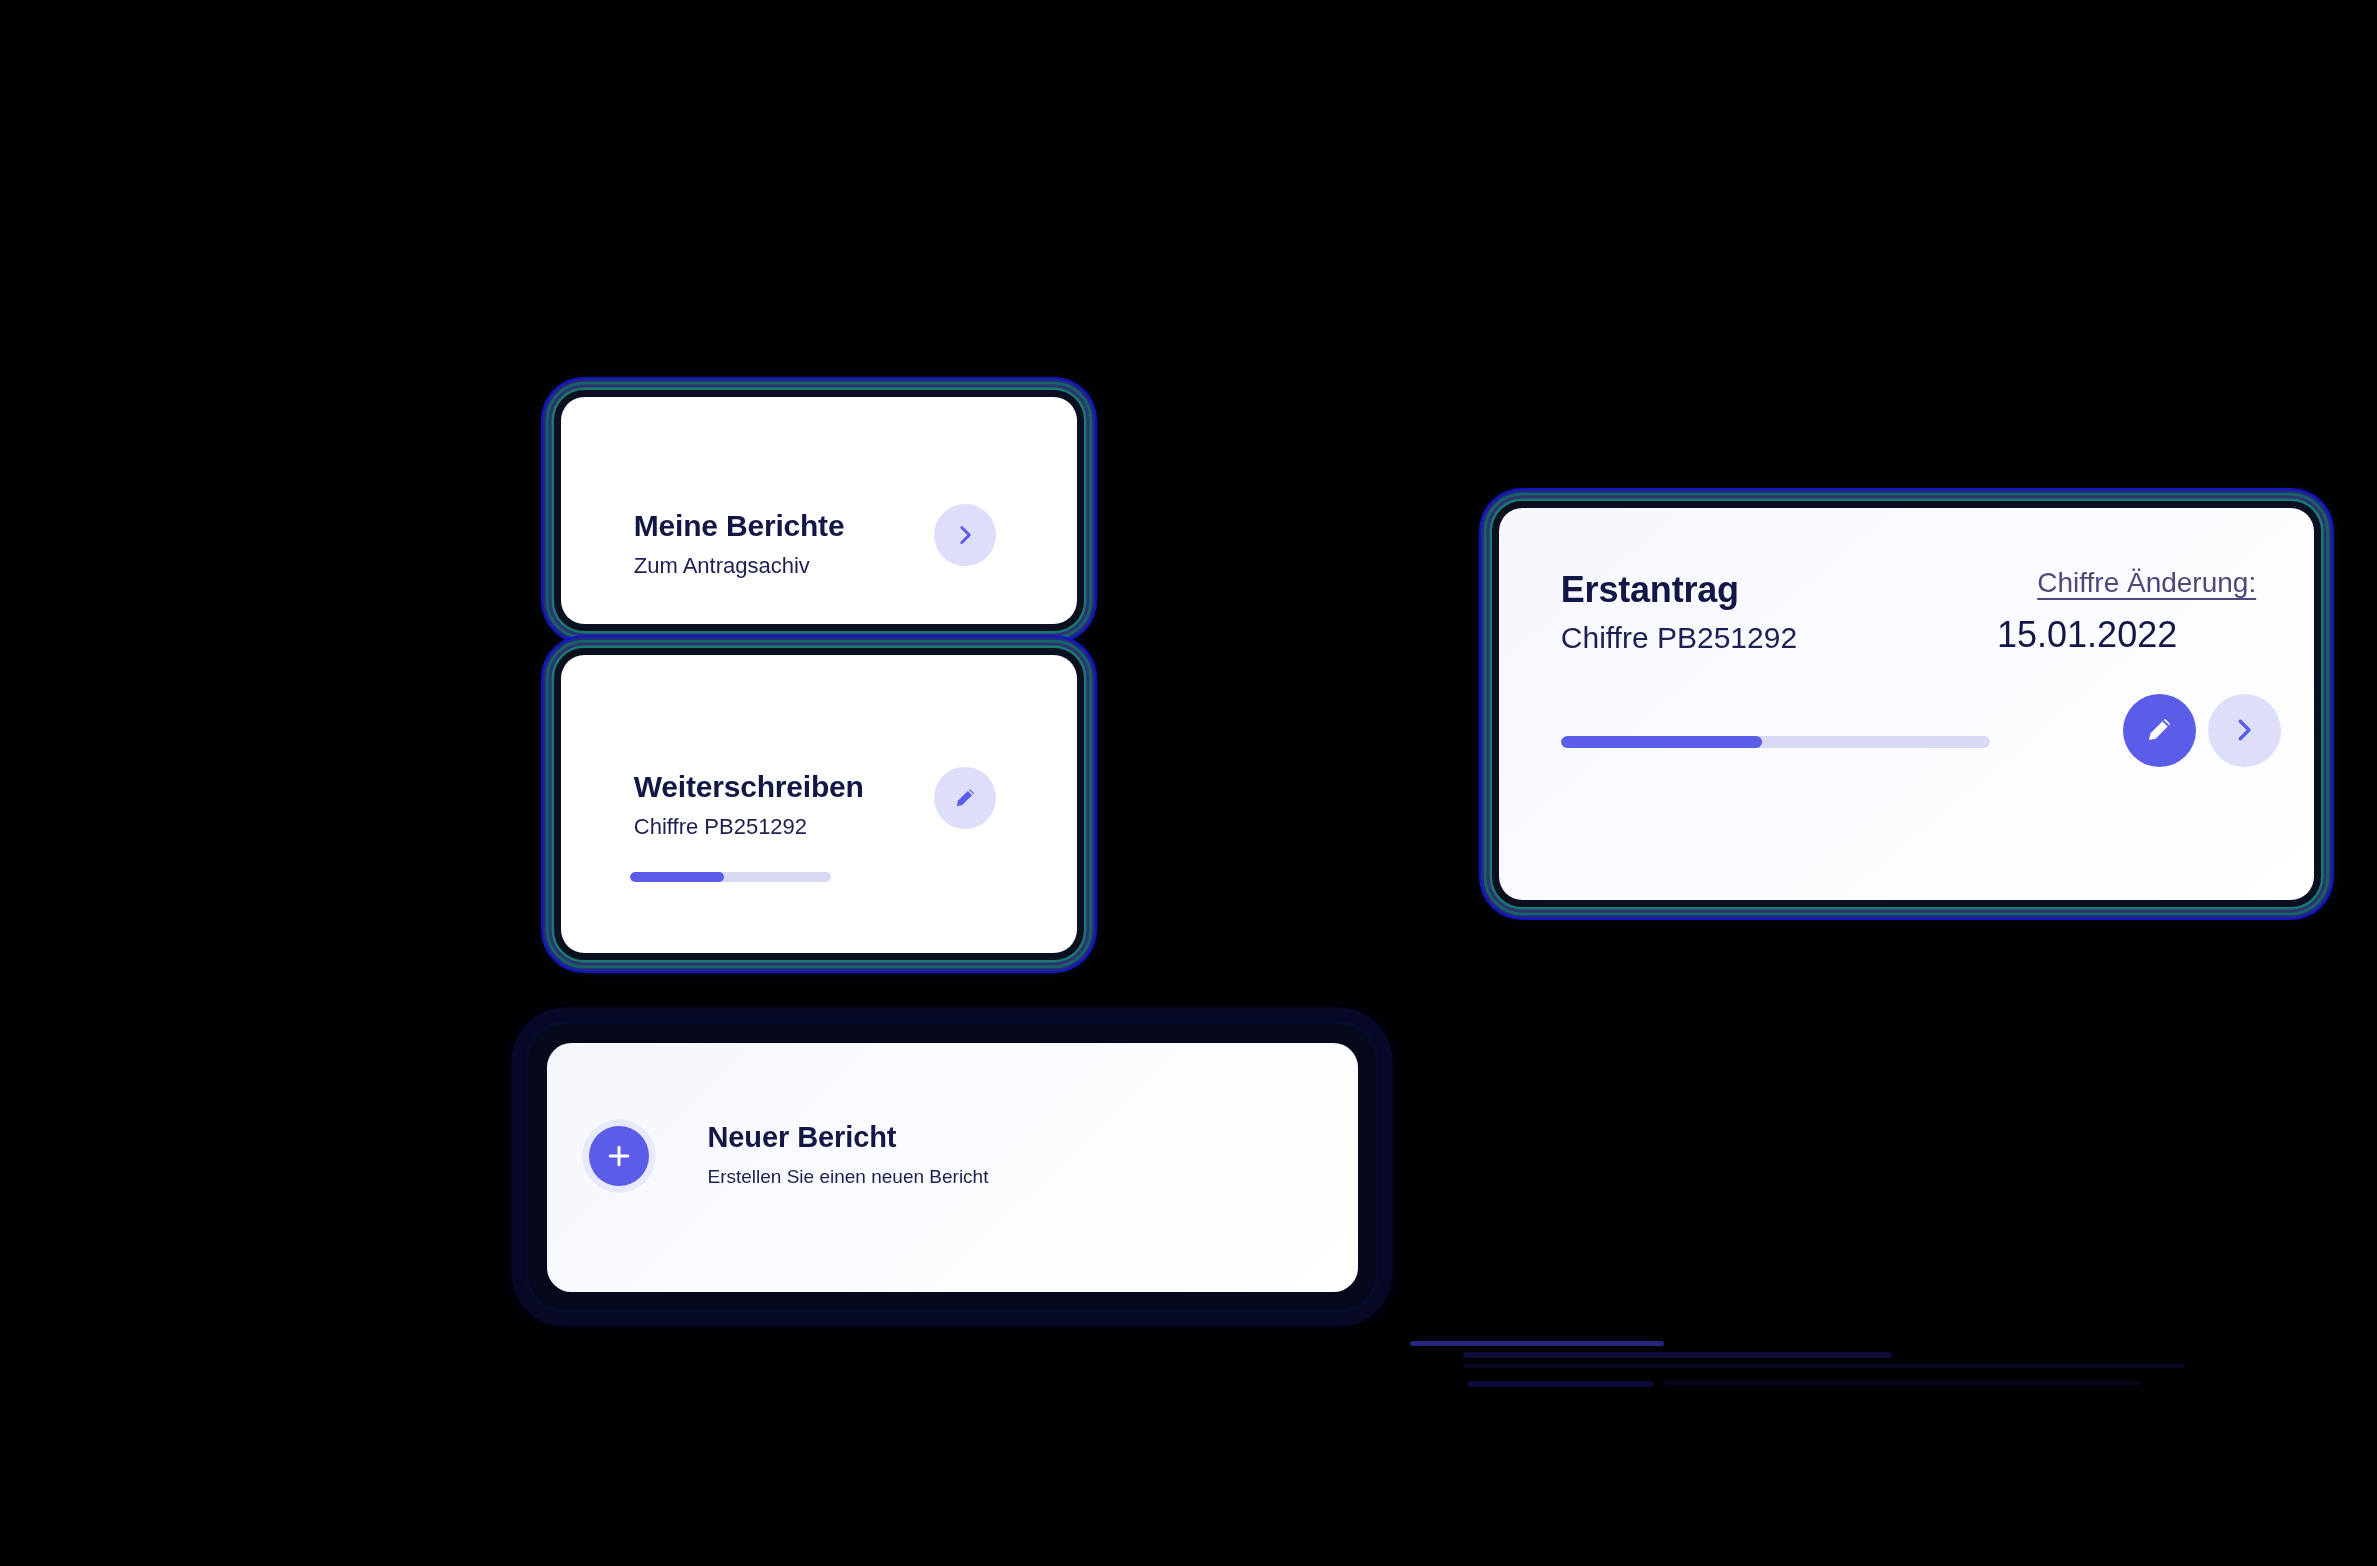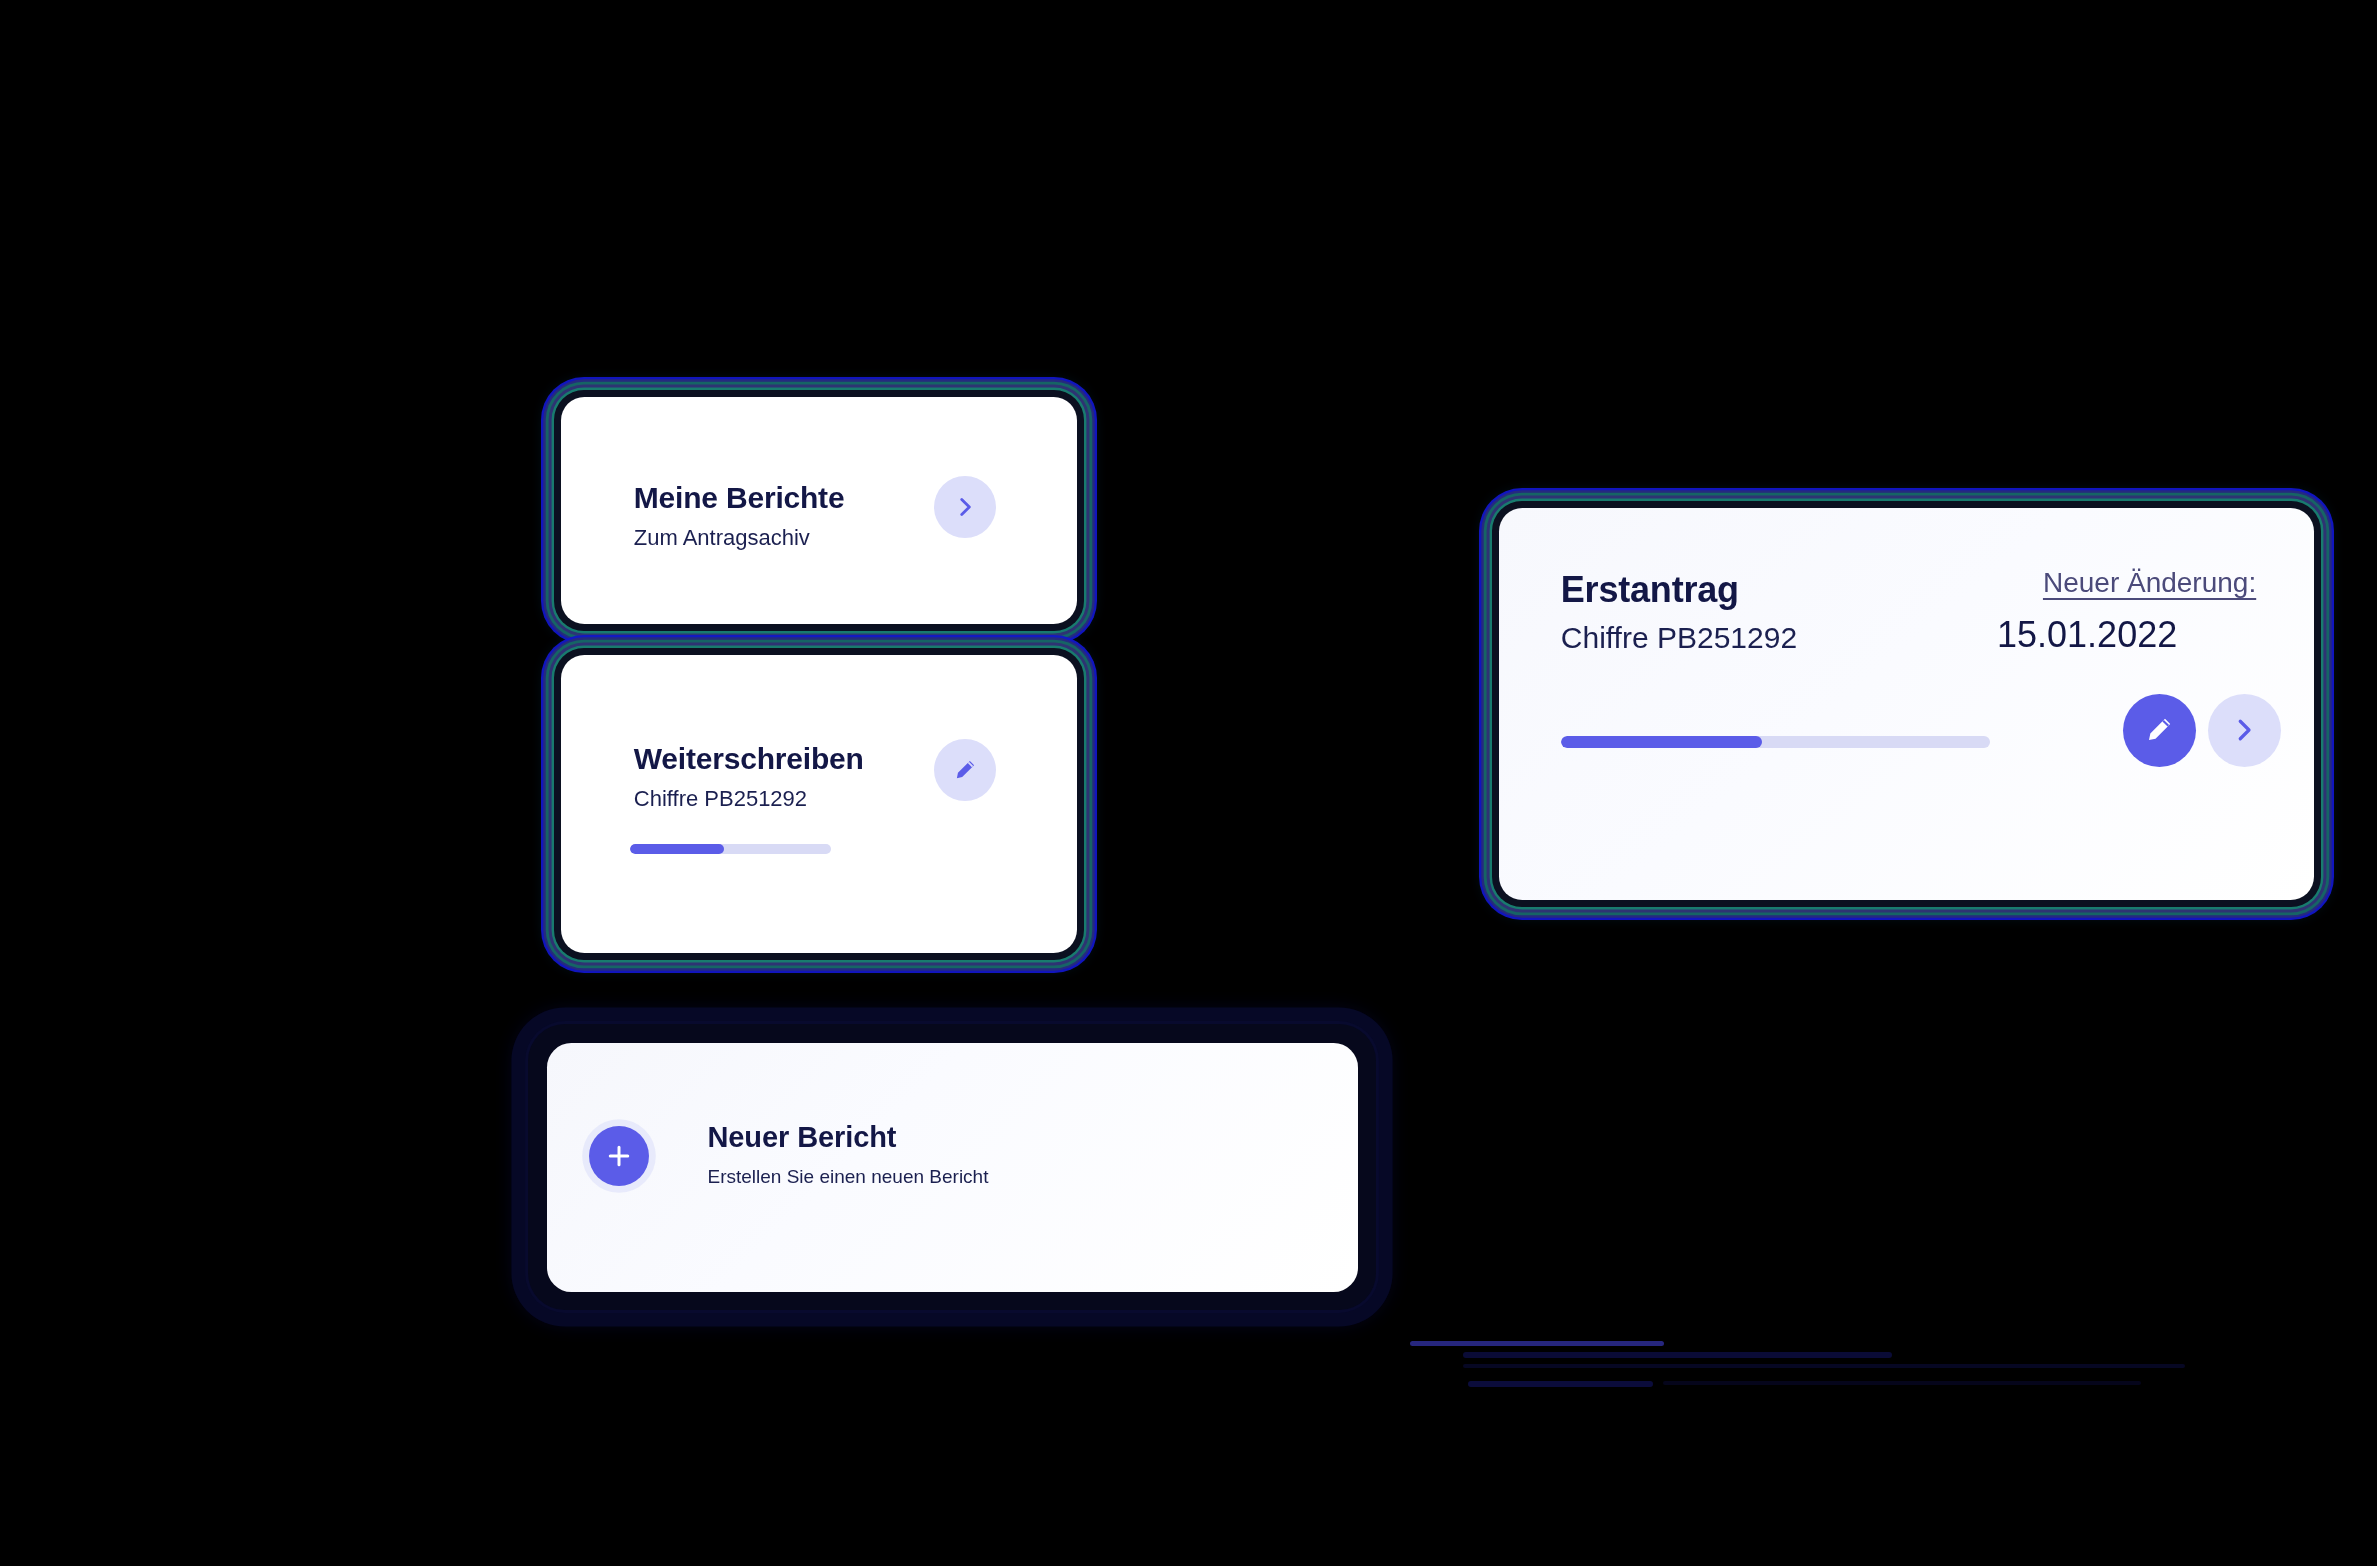--- a/index.html
+++ b/index.html
@@ -73,20 +73,21 @@
   }
 
   
   #card-berichte  { left: 554px; top: 390px;  width: 530px; height: 241px; }
   #card-weiter    { left: 554px; top: 648px; width: 530px; height: 312px; }
 
   .list-card-body {
     position: absolute;
     inset: 0;
     padding: 40px 30px;
+    margin-top: 28px;
   }
   .lc-title {
     position: absolute;
     left: 73px;
     font-weight: 700;
     font-size: 30px;
     color: #131746;
     letter-spacing: -0.2px;
     white-space: nowrap;
   }
@@ -264,21 +265,21 @@
         </div>
       </div>
     </div>
   </div>
 
   <div class="glow-card" id="card-erstantrag">
     <div class="inner">
       <div class="ea-body">
         <div class="ea-title">Erstantrag</div>
         <div class="ea-chiffre">Chiffre PB251292</div>
-        <div class="ea-label">Neuer Änderung:</div>
+        <div class="ea-label">Chiffre Änderung:</div>
         <div class="ea-date">15.01.2022</div>
 
         <div class="progress">
           <div class="fill" id="pf-erstantrag" style="width: 47%;"></div>
         </div>
 
         <div class="round-btn-filled">
           <svg width="32" height="32" viewBox="0 0 24 24" fill="none">
             <path d="M16.5 3.6l3.9 3.9-11 11-4.9 1 1-4.9 11-11z" fill="#ffffff"></path>
             <path d="M15.1 5l3.9 3.9" stroke="#5b5ce8" stroke-width="1.6"></path>

